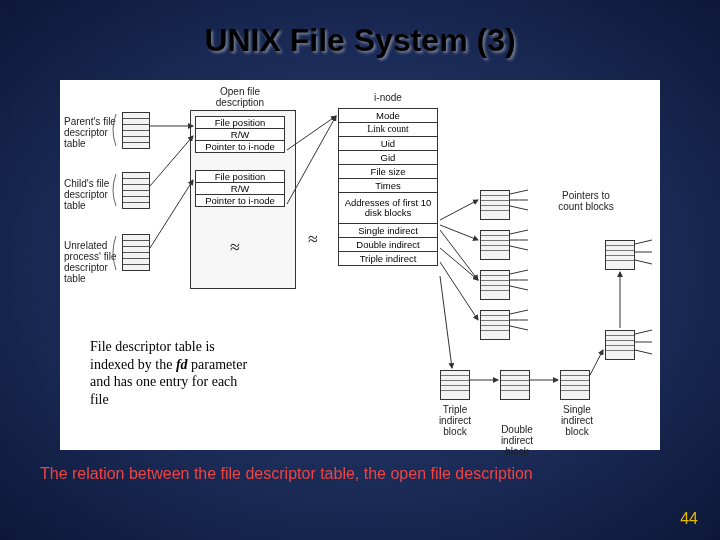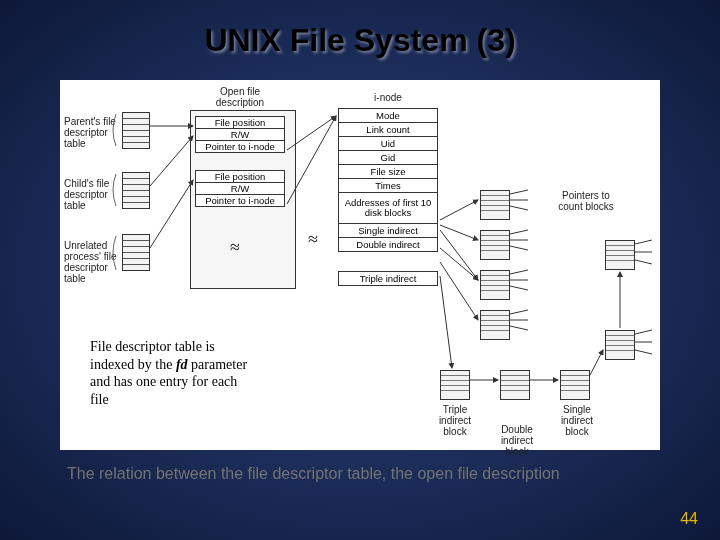--- a/index.html
+++ b/index.html
@@ -28,23 +28,22 @@
     width: 600px;
     height: 370px;
     background: #fff;
     color: #000;
   }
   .footer {
     position: absolute;
     left: 40px;
     top: 465px;
     right: 30px;
-    color: #737373;
+    color: #ef4444;
     font-size: 16px;
-    margin-left: 27px;
   }
   .pagenum {
     position: absolute;
     right: 22px;
     bottom: 12px;
     color: #e6b800;
     font-size: 16px;
   }
   
   .lbl {
@@ -167,31 +166,31 @@
     <div class="box" style="height:13px;">R/W</div>
     <div class="box" style="height:13px;">Pointer to i-node</div>
   </div>
 
   <div class="lbl approx" style="left:170px; top:158px;">≈</div>
 
   <div class="lbl" style="left:303px; top:12px; width:50px;">i-node</div>
 
   <div class="stack" style="left:278px; top:28px; width:100px;">
     <div class="box" style="height:15px;text-align:center;">Mode</div>
-    <div class="box" style="height:15px;">Link count</div>
+    <div class="box" style="height:15px;font-family:Liberation Serif, serif;">Link count</div>
     <div class="box" style="height:15px;">Uid</div>
     <div class="box" style="height:15px;">Gid</div>
     <div class="box" style="height:15px;">File size</div>
     <div class="box" style="height:15px;">Times</div>
     <div class="box" style="height:32px;">Addresses of
 first 10
 disk blocks</div>
     <div class="box" style="height:15px;">Single indirect</div>
     <div class="box" style="height:15px;">Double indirect</div>
-    <div class="box" style="height:15px;margin-top:20px;">Triple indirect</div>
+    <div class="box" style="height:15px;">Triple indirect</div>
   </div>
 
   <div class="lbl approx" style="left:248px; top:150px;">≈</div>
 
   <div class="mini" style="left:420px; top:110px;">
       <i></i>
       <i></i>
       <i></i>
       <i></i>
       <i></i>

